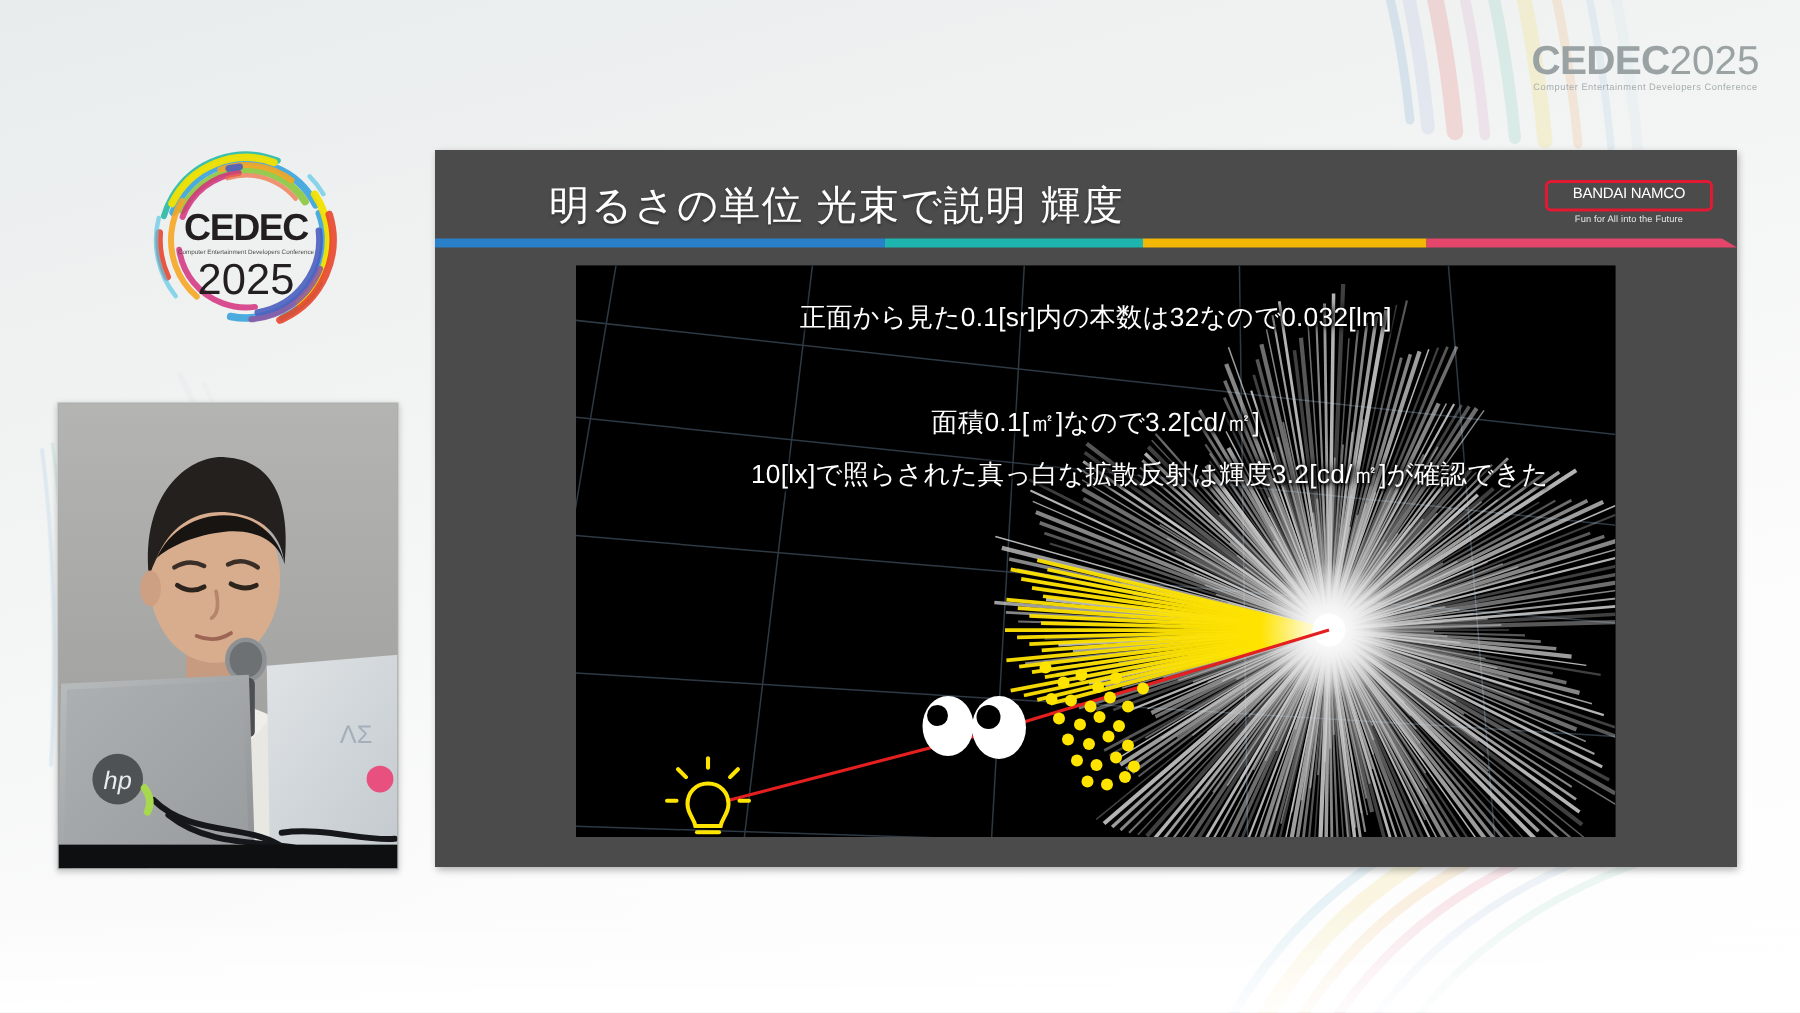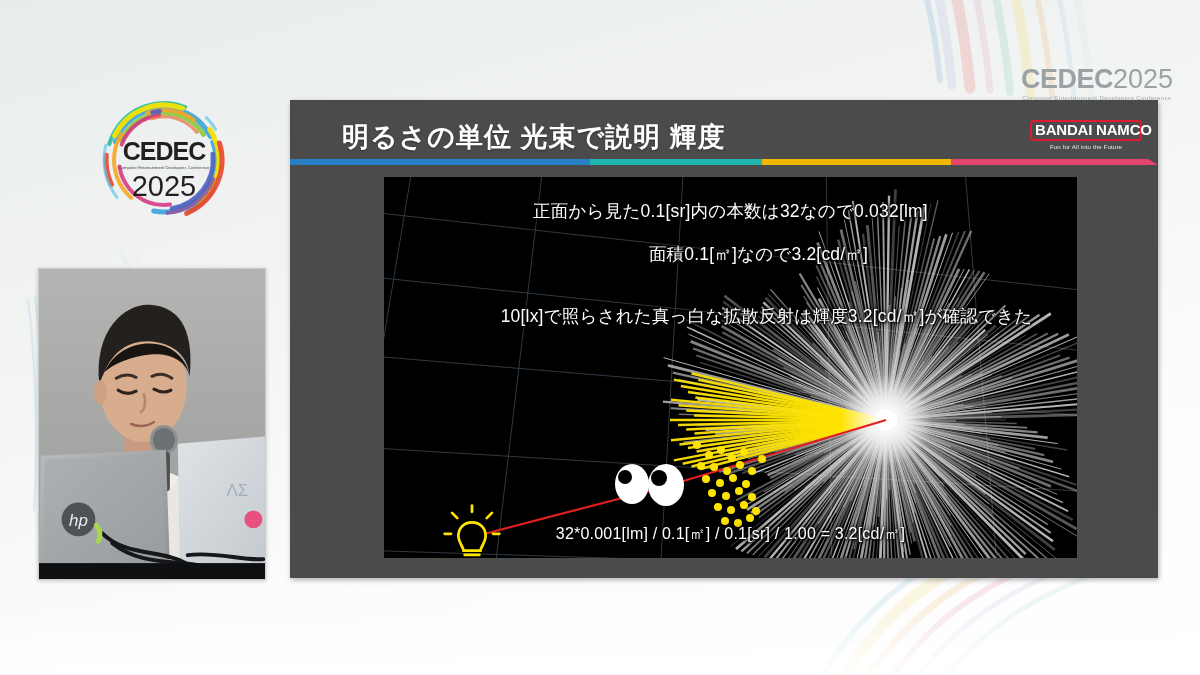--- a/index.html
+++ b/index.html
@@ -15,21 +15,21 @@
        linear-gradient(165deg,#e8ecec 0%, #f2f4f3 35%, #fbfcfb 70%, #ffffff 100%); }
   #bg-svg { position:absolute; inset:0; width:1200px; height:675px; }
 
   
   #cedec-wordmark {
     position:absolute; left:1016px; top:26px; width:162px; height:40px;
     text-align:center; color:#9aa2a4; user-select:none;
   }
   #cedec-wordmark .cw-main {
     font-size:27px; font-weight:bold; letter-spacing:-.5px;
-    line-height:28px; white-space:nowrap;margin-top:39px;
+    line-height:28px; white-space:nowrap;
   }
   #cedec-wordmark .cw-main .thin { font-weight:400; letter-spacing:0px; }
   #cedec-wordmark .cw-sub {
     font-size:6.2px; letter-spacing:.35px; line-height:9px; white-space:nowrap;
     color:#a6adaf;
   }
 
   
   #cedec-badge { position:absolute; left:96px; top:98px; width:136px; height:124px; }
   #badge-svg { width:136px; height:124px; }
@@ -41,40 +41,40 @@
     box-shadow:0 1px 4px rgba(0,0,0,.22); overflow:hidden;
   }
   #presenter-svg { width:100%; height:100%; display:block; }
 
   
   #slide {
     position:absolute; left:290px; top:100px; width:868px; height:478px;
     background:#4b4b4b; box-shadow:1px 2px 5px rgba(0,0,0,.3);
   }
   #slide-title {
-    position:absolute; left:52px; top:19px;
+    position:absolute; left:76px; top:19px;
     font-size:27px; color:#ffffff; letter-spacing:1px;
-    white-space:nowrap; text-shadow:0 1px 2px rgba(0,0,0,.35);font-weight:bold;
+    white-space:nowrap; text-shadow:0 1px 2px rgba(0,0,0,.35);
   }
   #accent-bar {
     position:absolute; left:0px; top:59px; width:868px; height:6px;
     display:flex;
   }
   #accent-bar .seg { height:100%; }
   #accent-bar .seg.tail { width:0; height:0;
     border-top:6px solid transparent; border-left:10px solid currentColor; }
 
   
   #bn-logo { position:absolute; right:16px; top:20px; width:112px; text-align:center; }
   #bn-box {
     border:2.2px solid #e11932; border-radius:4px; background:#4b4b4b;
     padding:2px 3px 2.5px;
   }
   #bn-text {
-    font-size:15px; font-weight:bold; color:#ffffff;
+    font-size:10px; font-weight:normal; color:#ffffff;
     letter-spacing:-.2px; white-space:nowrap; line-height:12px;
   }
   #bn-tag {
     font-size:6.2px; color:#e6e6e6; margin-top:2px;
     letter-spacing:.1px; white-space:nowrap;
   }
 
   
   #panel {
     position:absolute; left:94px; top:77px; width:693px; height:381px;
@@ -83,21 +83,21 @@
   #panel-art { position:absolute; inset:0; width:693px; height:381px; }
 
   #panel-text { position:absolute; inset:0; }
   .ptext {
     position:absolute; width:100%; text-align:center; color:#ffffff;
     font-size:17.5px; letter-spacing:.2px; white-space:nowrap;
     text-shadow:0 0 4px #000, 0 0 7px #000, 1px 1px 2px #000;
   }
   .ptext.l1 { top:22px; }
   .ptext.l2 { top:49px; }
-  .ptext.l3 { top:65px;margin-left:28px; }
+  .ptext.l3 { top:92px; }
   .ptext.l4 { top:127px; font-size:17.5px;margin-left:36px; }
   .ptext.formula { top:347px; font-size:16px; }
 </style>
 </head>
 <body>
 
 <div id="bg-wrap">
   <svg id="bg-svg" viewBox="0 0 1200 675">
     <defs>
       <linearGradient id="fade" x1="0" y1="0" x2="0" y2="1">
@@ -754,16 +754,15 @@
         <line x1="14" y1="-18" x2="19" y2="-23"></line>
         <line x1="-20" y1="-3" x2="-26" y2="-3"></line>
         <line x1="20" y1="-3" x2="26" y2="-3"></line>
       </g>
     </svg>
 
     <div id="panel-text">
       <div class="ptext l1">正面から見た0.1[sr]内の本数は32なので0.032[lm]</div>
       <div class="ptext l3">面積0.1[㎡]なので3.2[cd/㎡]</div>
       <div class="ptext l4">10[lx]で照らされた真っ白な拡散反射は輝度3.2[cd/㎡]が確認できた</div>
-      <div class="ptext formula">32*0.001[lm] / 0.1[㎡] / 0.1[sr] / 1.00 = 3.2[cd/㎡]</div>
     </div>
   </div>
 </div>
 
 </body></html>

